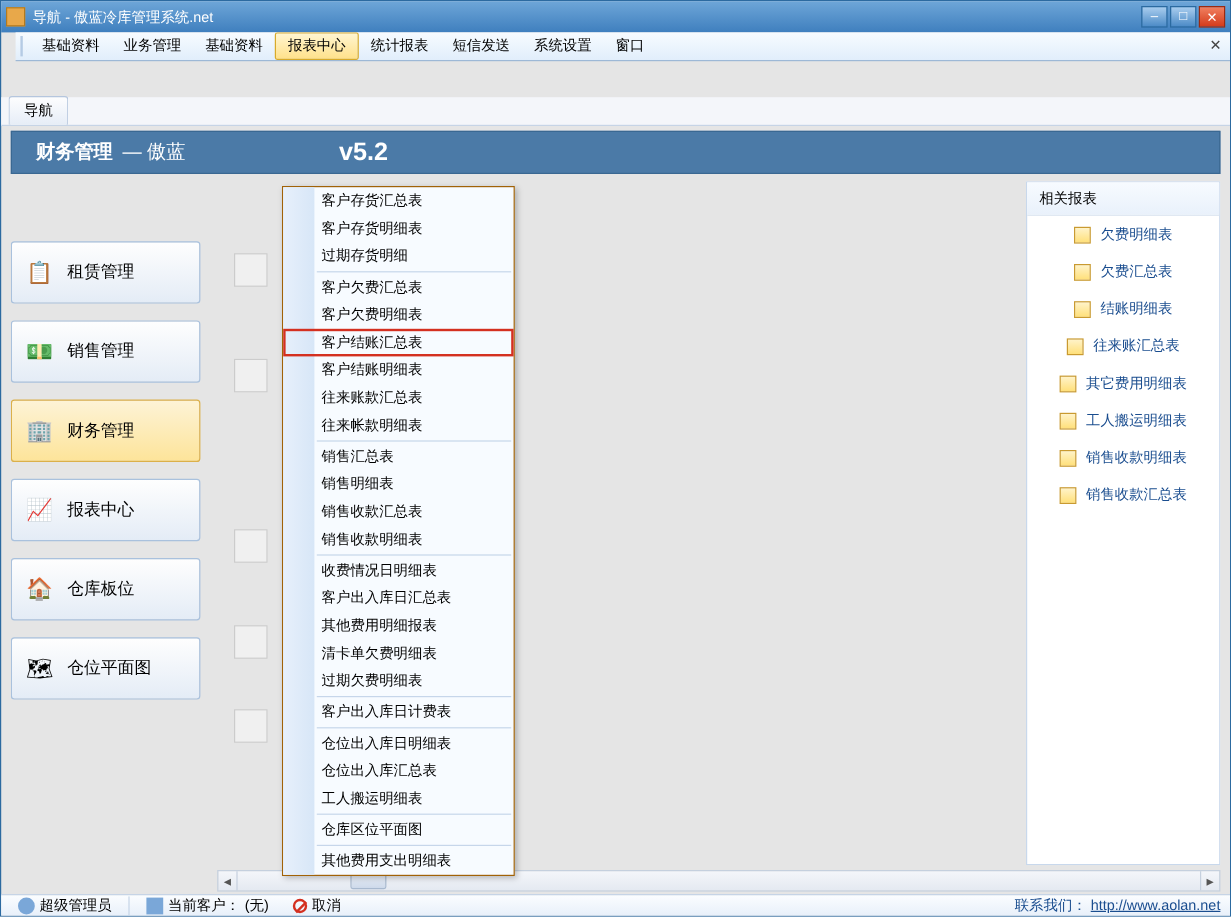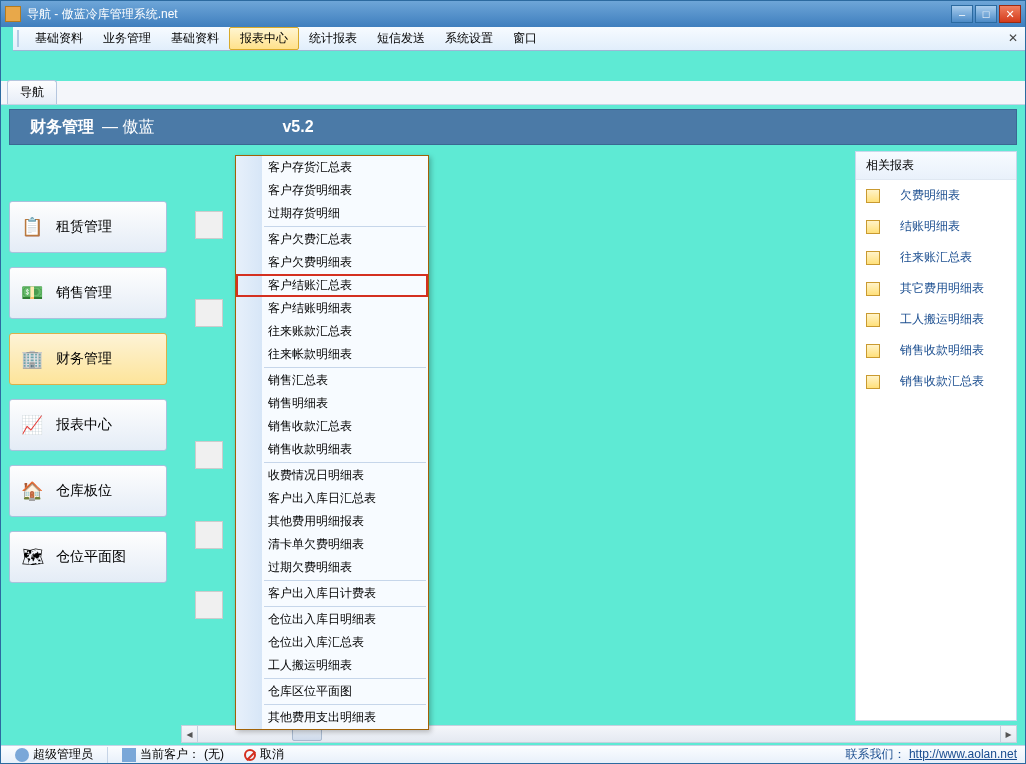--- a/index.html
+++ b/index.html
@@ -1,56 +1,56 @@
 <!DOCTYPE html>
 <html><head>
 <meta charset="utf-8">
 <style>
 * { box-sizing: border-box; margin: 0; padding: 0; }
 body { font-family: "Microsoft YaHei", SimSun, sans-serif; font-size: 12px; background: #fff; overflow: hidden; }
 
-.window { width: 1026px; height: 764px; border: 1px solid #2c6aa0; display: flex; flex-direction: column; background: #5eead4; }
+.window { width: 1026px; height: 764px; border: 1px solid #2c6aa0; display: flex; flex-direction: column; background: #e5e5e5; }
 
 .titlebar { height: 26px; background: linear-gradient(#6ea6d8, #3f7fbe); color: #fff; display: flex; align-items: center; padding: 0 4px; }
 .titlebar .icon { width: 16px; height: 16px; background: #e8a84a; border: 1px solid #b37a1f; margin-right: 6px; }
 .titlebar .title { flex: 1; font-size: 12px; }
 .titlebar .winbtns { display: flex; gap: 2px; }
 .titlebar .winbtn { width: 22px; height: 18px; background: linear-gradient(#a9cdee, #4c8bc7); border: 1px solid #2b6aa0; color: #fff; font-size: 11px; display: flex; align-items: center; justify-content: center; cursor: pointer; }
 .titlebar .winbtn.close { background: linear-gradient(#f08060, #d43b1b); border-color: #9c2a10; }
 
 .menubar { height: 24px; background: linear-gradient(#f7fbff, #e1eefb); border-bottom: 1px solid #9db8d6; display: flex; align-items: stretch; padding: 0 4px; margin-left: 12px; }
 .menubar .sep-left { width:4px; border-left: 2px solid #b5cbe4; margin-right:4px; margin-top:3px; margin-bottom:3px;}
 .menubar .menuitem { padding: 0 10px; display: flex; align-items: center; cursor: pointer; }
 .menubar .menuitem.active { background: linear-gradient(#fff5d0, #ffe18b); border: 1px solid #d8aa2a; border-radius: 2px; }
 .menubar .close-right { margin-left: auto; width: 16px; height:16px; margin-top:3px; color:#444; display:flex; align-items:center; justify-content:center; cursor:pointer; }
 
 .tabbar { height: 24px; background: #f4f6fa; border-bottom: 1px solid #c6d4e6; padding-left: 6px; display: flex; align-items: flex-end; margin-top: 30px; }
 .tabbar .tab { padding: 3px 12px; background: linear-gradient(#fdfdfe,#e6edf7); border: 1px solid #b5c6de; border-bottom: none; border-radius: 3px 3px 0 0; font-size:12px; cursor:pointer; }
 
 .content { flex: 1; display: flex; flex-direction: column; position: relative; }
 .banner { margin: 4px 8px 0 8px; height: 36px; background: #4b7aa7; color: #fff; display: flex; align-items: center; padding: 0 20px; font-size: 16px; font-weight: bold; border:1px solid #3a6892;}
 .banner span.sub { margin: 0 8px; font-weight: normal; }
-.banner .ver { font-size: 16px; font-weight: bold; }
+.banner .ver { font-size: 21px; font-weight: bold; }
 
 .body-area { flex: 1; display: flex; margin: 6px 8px 4px 8px; overflow:hidden; position: relative; }
 
 .left-nav { width: 158px; display: flex; flex-direction: column; gap: 14px; padding: 50px 0 0 0; }
 .navbtn { height: 52px; border: 1px solid #a9c1dd; border-radius: 3px; background: linear-gradient(#fefefe, #e4ecf6); display: flex; align-items: center; padding: 0 10px; cursor: pointer; gap:10px;}
 .navbtn.selected { background: linear-gradient(#fdf3d6, #fde49a); border-color: #dbb04a; }
 .navbtn .nicon { width: 26px; height: 26px; display:flex; align-items:center; justify-content:center; font-size:18px;}
 .navbtn .nlabel { font-size: 14px; }
 
 .center-col { flex: 1; position: relative; padding-left: 20px; }
 .center-row { position:absolute; left:28px; display:flex; align-items:center; gap:16px; color:#444; font-size:12px; }
 .center-row .cicon { width:28px; height:28px; border:1px solid #ccc; background:#f0f0f0; }
 .newlink { color:#333; }
 
 .right-panel { width: 162px; border: 1px solid #c8d8ec; background: #fff; }
 .right-panel .rp-title { height: 28px; display:flex; align-items:center; padding:0 10px; font-weight:normal; border-bottom:1px solid #e0e8f2; background: linear-gradient(#f7fbff,#e9f1fb);}
-.rp-item { display:flex; align-items:center; gap:20px; padding:7px 10px; cursor:pointer; color:#1a4d8f; }
+.rp-item { display:flex; align-items:center; gap:8px; padding:7px 10px; cursor:pointer; color:#1a4d8f;justify-content:center; }
 .rp-item .doc-icon { width:14px; height:14px; border:1px solid #c99a30; background:linear-gradient(#fff3c9,#ffe07a); }
 
 
 .dropdown { position: absolute; top: 50px; left: 234px; width: 194px; background: #f7fbff; border: 1px solid #a16207; box-shadow: 2px 2px 5px rgba(0,0,0,0.25); z-index: 50; }
 .dropdown .dd-strip { position:absolute; left:0; top:0; bottom:0; width:26px; background: linear-gradient(90deg,#e7f0fb,#d7e6f7); }
 .dropdown .dd-item { position:relative; height:23px; display:flex; align-items:center; padding-left:32px; font-size:12px; cursor:pointer; }
 .dropdown .dd-item.highlighted { outline: 2px solid #d43020; outline-offset:-2px; }
 .dropdown .dd-sep { height:1px; background:#c6d6ea; margin:1px 2px 1px 28px; }
 
 .hscroll { height: 18px; margin: 0 8px 2px 180px; background: linear-gradient(#f4f6fa,#e4e9f1); border:1px solid #c5d0de; position:relative; }
@@ -167,20 +167,24 @@
         </div>
       <div class="right-panel">
         <div class="rp-title">相关报表</div>
         <div id="rpitems">
             <div class="rp-item">
               <span class="doc-icon"></span>
               <span>欠费明细表</span>
             </div>
             <div class="rp-item">
               <span class="doc-icon"></span>
+              <span>欠费汇总表</span>
+            </div>
+            <div class="rp-item">
+              <span class="doc-icon"></span>
               <span>结账明细表</span>
             </div>
             <div class="rp-item">
               <span class="doc-icon"></span>
               <span>往来账汇总表</span>
             </div>
             <div class="rp-item">
               <span class="doc-icon"></span>
               <span>其它费用明细表</span>
             </div>

